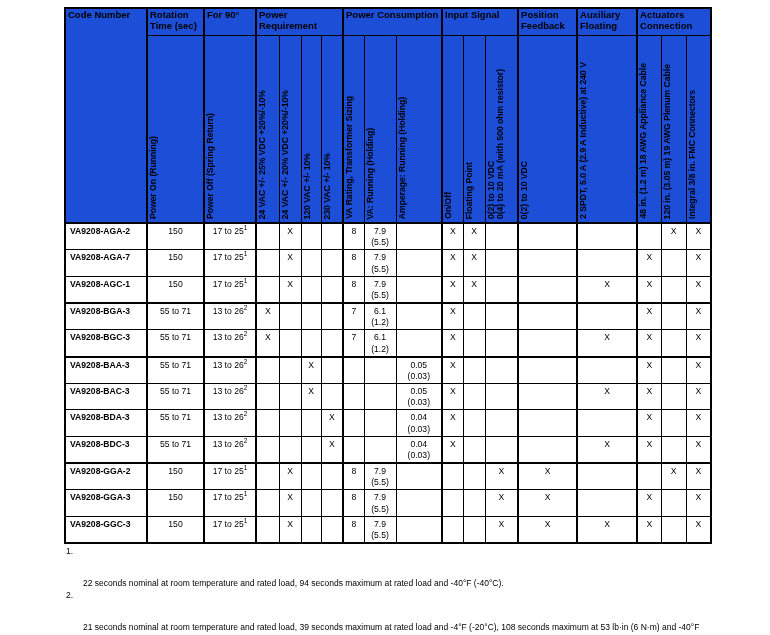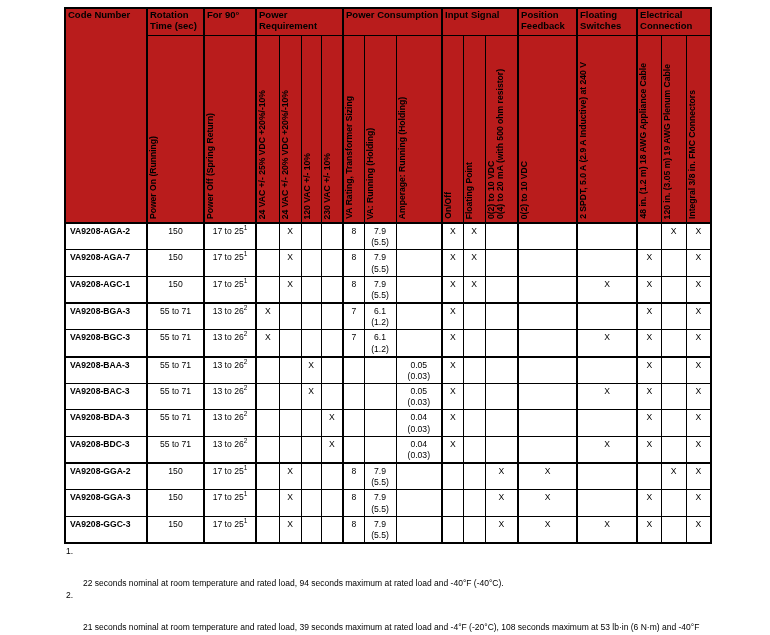--- a/index.html
+++ b/index.html
@@ -15,21 +15,21 @@
     margin:2px 0 0 2px;white-space:nowrap;
   }
   .section-heading{font-size:12.5px;font-weight:bold;margin:17px 0 4px 2px;}
   .table-caption{font-size:9.5px;font-weight:bold;margin:0 0 1px 1px;}
   table{
     border-collapse:collapse;table-layout:fixed;width:646px;
     border:2px solid #000;
   }
   th,td{border:1px solid #000;box-sizing:border-box;}
   .gb{border-left-width:2px !important;}
-  thead th{background:#b91c1c;}
+  thead th{background:#1d4ed8;}
   .h1row th{
     font-size:9.5px;font-weight:bold;text-align:left;vertical-align:top;
     padding:1px 1px 0 2px;height:27px;line-height:1.12;
   }
   th.rot{
     height:188px;vertical-align:bottom;text-align:left;
     padding:0 0 3px 1px;overflow:hidden;border-bottom-width:2px;
   }
   th.code-col{border-bottom-width:2px;}
   .vtext{
@@ -78,22 +78,22 @@
       </colgroup>
     <thead>
         <tr class="h1row">
           <th rowspan="2" class="code-col">Code Number</th>
           <th class="gb">Rotation Time (sec)</th>
           <th class="gb">For 90°</th>
           <th colspan="4" class="gb">Power Requirement</th>
           <th colspan="3" class="gb">Power Consumption</th>
           <th colspan="3" class="gb">Input Signal</th>
           <th class="gb">Position Feedback</th>
-          <th class="gb">Floating Switches</th>
-          <th colspan="3" class="gb">Electrical Connection</th>
+          <th class="gb">Auxiliary Floating</th>
+          <th colspan="3" class="gb">Actuators Connection</th>
         </tr>
         <tr>
           <th class="rot gb"><div class="vtext">Power On (Running)</div></th>
           <th class="rot gb"><div class="vtext">Power Off (Spring Return)</div></th>
           <th class="rot gb"><div class="vtext">24 VAC +/- 25% VDC +20%/-10%</div></th>
           <th class="rot"><div class="vtext">24 VAC +/- 20% VDC +20%/-10%</div></th>
           <th class="rot"><div class="vtext">120 VAC +/- 10%</div></th>
           <th class="rot"><div class="vtext">230 VAC +/- 10%</div></th>
           <th class="rot gb"><div class="vtext">VA Rating, Transformer Sizing</div></th>
           <th class="rot"><div class="vtext">VA: Running (Holding)</div></th>

